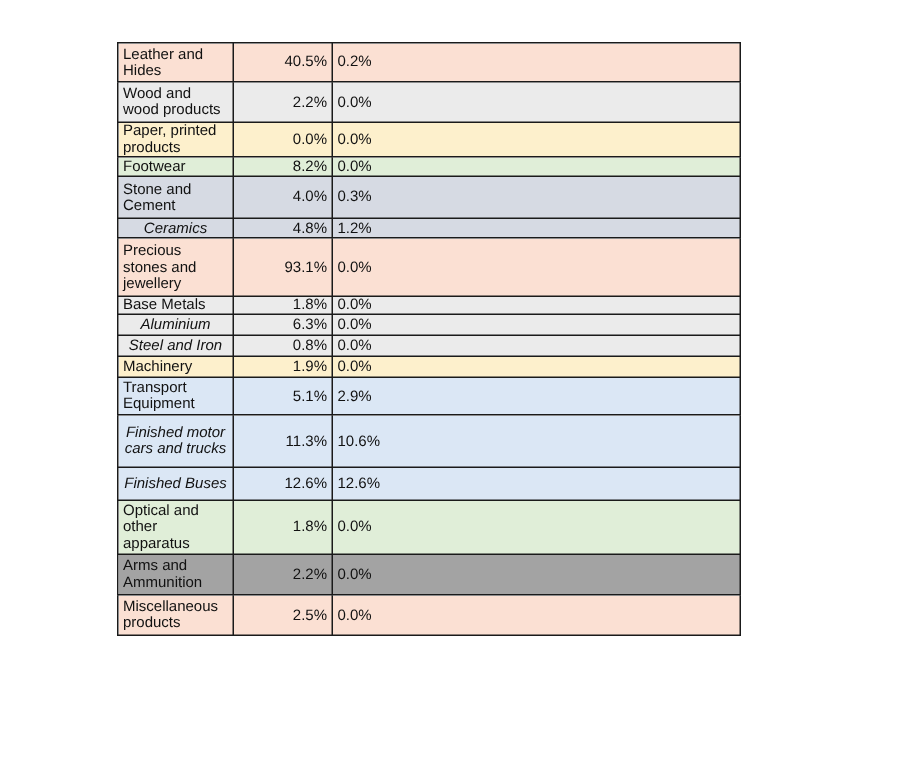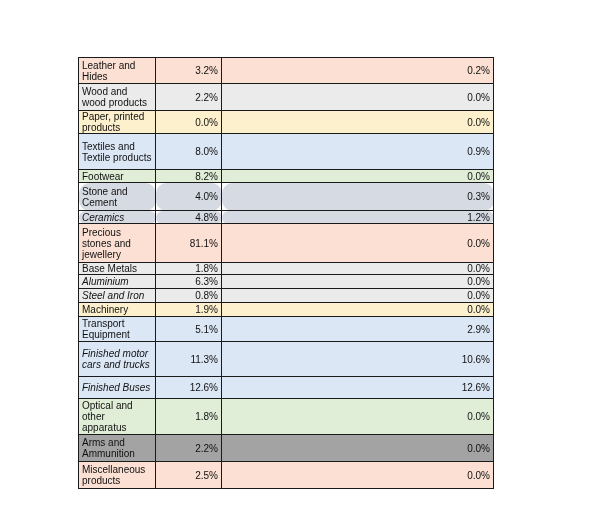--- a/index.html
+++ b/index.html
@@ -1,76 +1,71 @@
 <!DOCTYPE html>
 <html><head>
 <meta charset="utf-8">
 <style>
   html, body { margin:0; padding:0; background:#ffffff; }
   body { width:600px; height:519px; position:relative; overflow:hidden;
          font-family:"Liberation Sans", sans-serif; }
-  table { position:absolute; left:78px; top:57px; border-collapse:collapse;
+  table { position:absolute; left:78px; top:28px; border-collapse:collapse;
           table-layout:fixed; width:416px; }
   td { border:1px solid #1a1a1a; font-size:10px; line-height:11px; color:#111;
        padding:0 3px; vertical-align:middle; overflow:hidden; }
   td.name { width:70px; text-align:left; }
-  td.name.sub { text-align:left; font-style:italic; }
+  td.name.sub { text-align:center; font-style:italic; }
   td.v1 { width:59px; text-align:right; }
-  td.v2 { text-align:right; }
+  td.v2 { }
   .salmon { background:#fbe0d3; }
   .gray { background:#ebebeb; }
   .yellow { background:#fdf0cc; }
   .blue { background:#dbe7f5; }
   .green { background:#e0eed8; }
-  .slate { background:#d6dae3;border-radius:11px; }
+  .slate { background:#d6dae3; }
   .lav { background:#a3a3a3; }
 </style>
 </head>
 <body>
 
 <table>
   <tbody id="tbody">
       <tr style="height: 26px;">
         <td class="name salmon">Leather and Hides</td>
-        <td class="v1 salmon">3.2%</td>
+        <td class="v1 salmon">40.5%</td>
         <td class="v2 salmon">0.2%</td>
       </tr>
       <tr style="height: 27px;">
         <td class="name gray">Wood and wood products</td>
         <td class="v1 gray">2.2%</td>
         <td class="v2 gray">0.0%</td>
       </tr>
       <tr style="height: 21px; padding-left: 36px;">
         <td class="name yellow">Paper, printed products</td>
         <td class="v1 yellow">0.0%</td>
         <td class="v2 yellow">0.0%</td>
-      </tr>
-      <tr style="height: 36px;">
-        <td class="name blue">Textiles and Textile products</td>
-        <td class="v1 blue">8.0%</td>
-        <td class="v2 blue">0.9%</td>
       </tr>
       <tr style="height: 13px;">
         <td class="name green">Footwear</td>
         <td class="v1 green">8.2%</td>
         <td class="v2 green">0.0%</td>
       </tr>
       <tr style="height: 28px;">
         <td class="name slate">Stone and Cement</td>
         <td class="v1 slate">4.0%</td>
         <td class="v2 slate">0.3%</td>
       </tr>
       <tr style="height: 13px;">
         <td class="name slate sub">Ceramics</td>
         <td class="v1 slate">4.8%</td>
         <td class="v2 slate">1.2%</td>
       </tr>
       <tr style="height: 39px; padding-left: 14px;">
         <td class="name salmon">Precious stones and jewellery</td>
-        <td class="v1 salmon">81.1%</td>
+        <td class="v1 salmon">93.1%</td>
         <td class="v2 salmon">0.0%</td>
       </tr>
       <tr style="height: 12px;">
         <td class="name gray">Base Metals</td>
         <td class="v1 gray">1.8%</td>
         <td class="v2 gray">0.0%</td>
       </tr>
       <tr style="height: 14px;">
         <td class="name gray sub">Aluminium</td>
         <td class="v1 gray">6.3%</td>

